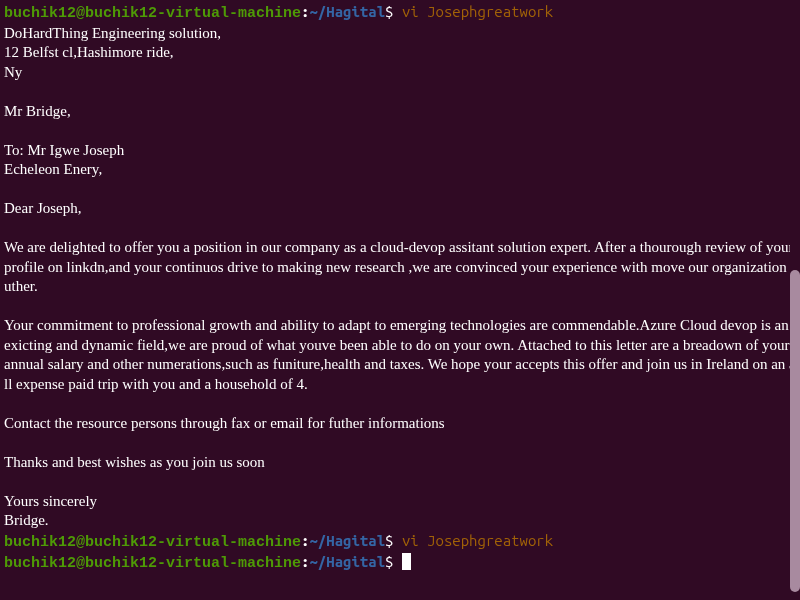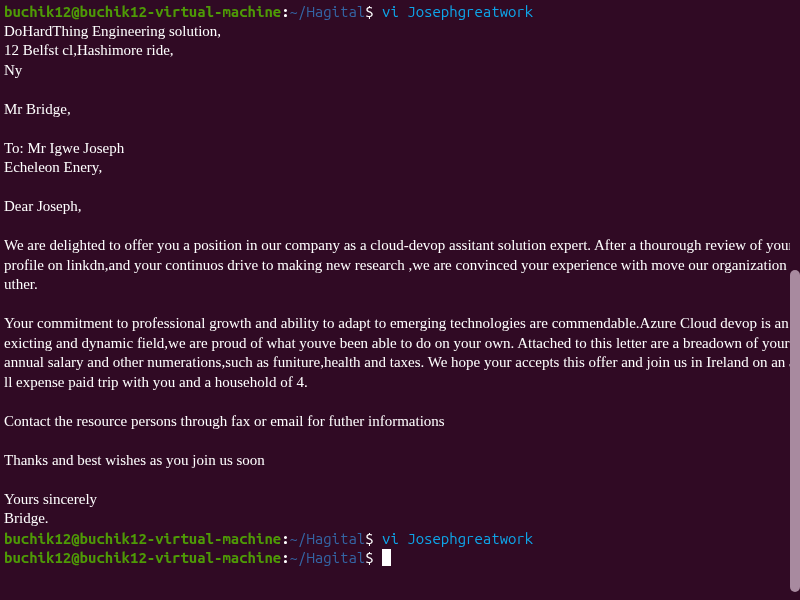--- a/index.html
+++ b/index.html
@@ -19,35 +19,36 @@
       padding: 2px 4px;
       position: relative;
     }
     .line {
       white-space: pre-wrap;
       word-break: break-all;
     }
     .user-host {
       color: #4e9a06;
       font-weight: bold;
+      font-family: Liberation Mono, monospace;
     }
     .colon {
       color: #ffffff;
       font-weight: bold;
     }
     .path {
       color: #3465a4;
-      font-weight: normal;
+      font-weight: bold;
       margin-top: 48px;
     }
     .dollar {
       color: #ffffff;
     }
     .cmd {
-      color: #0ea5e9;
+      color: #a16207;
     }
     .output {
       color: #ffffff;
       font-family: Liberation Serif, serif;
     }
     .cursor {
       display: inline-block;
       width: 9px;
       height: 17px;
       background-color: #ffffff;

